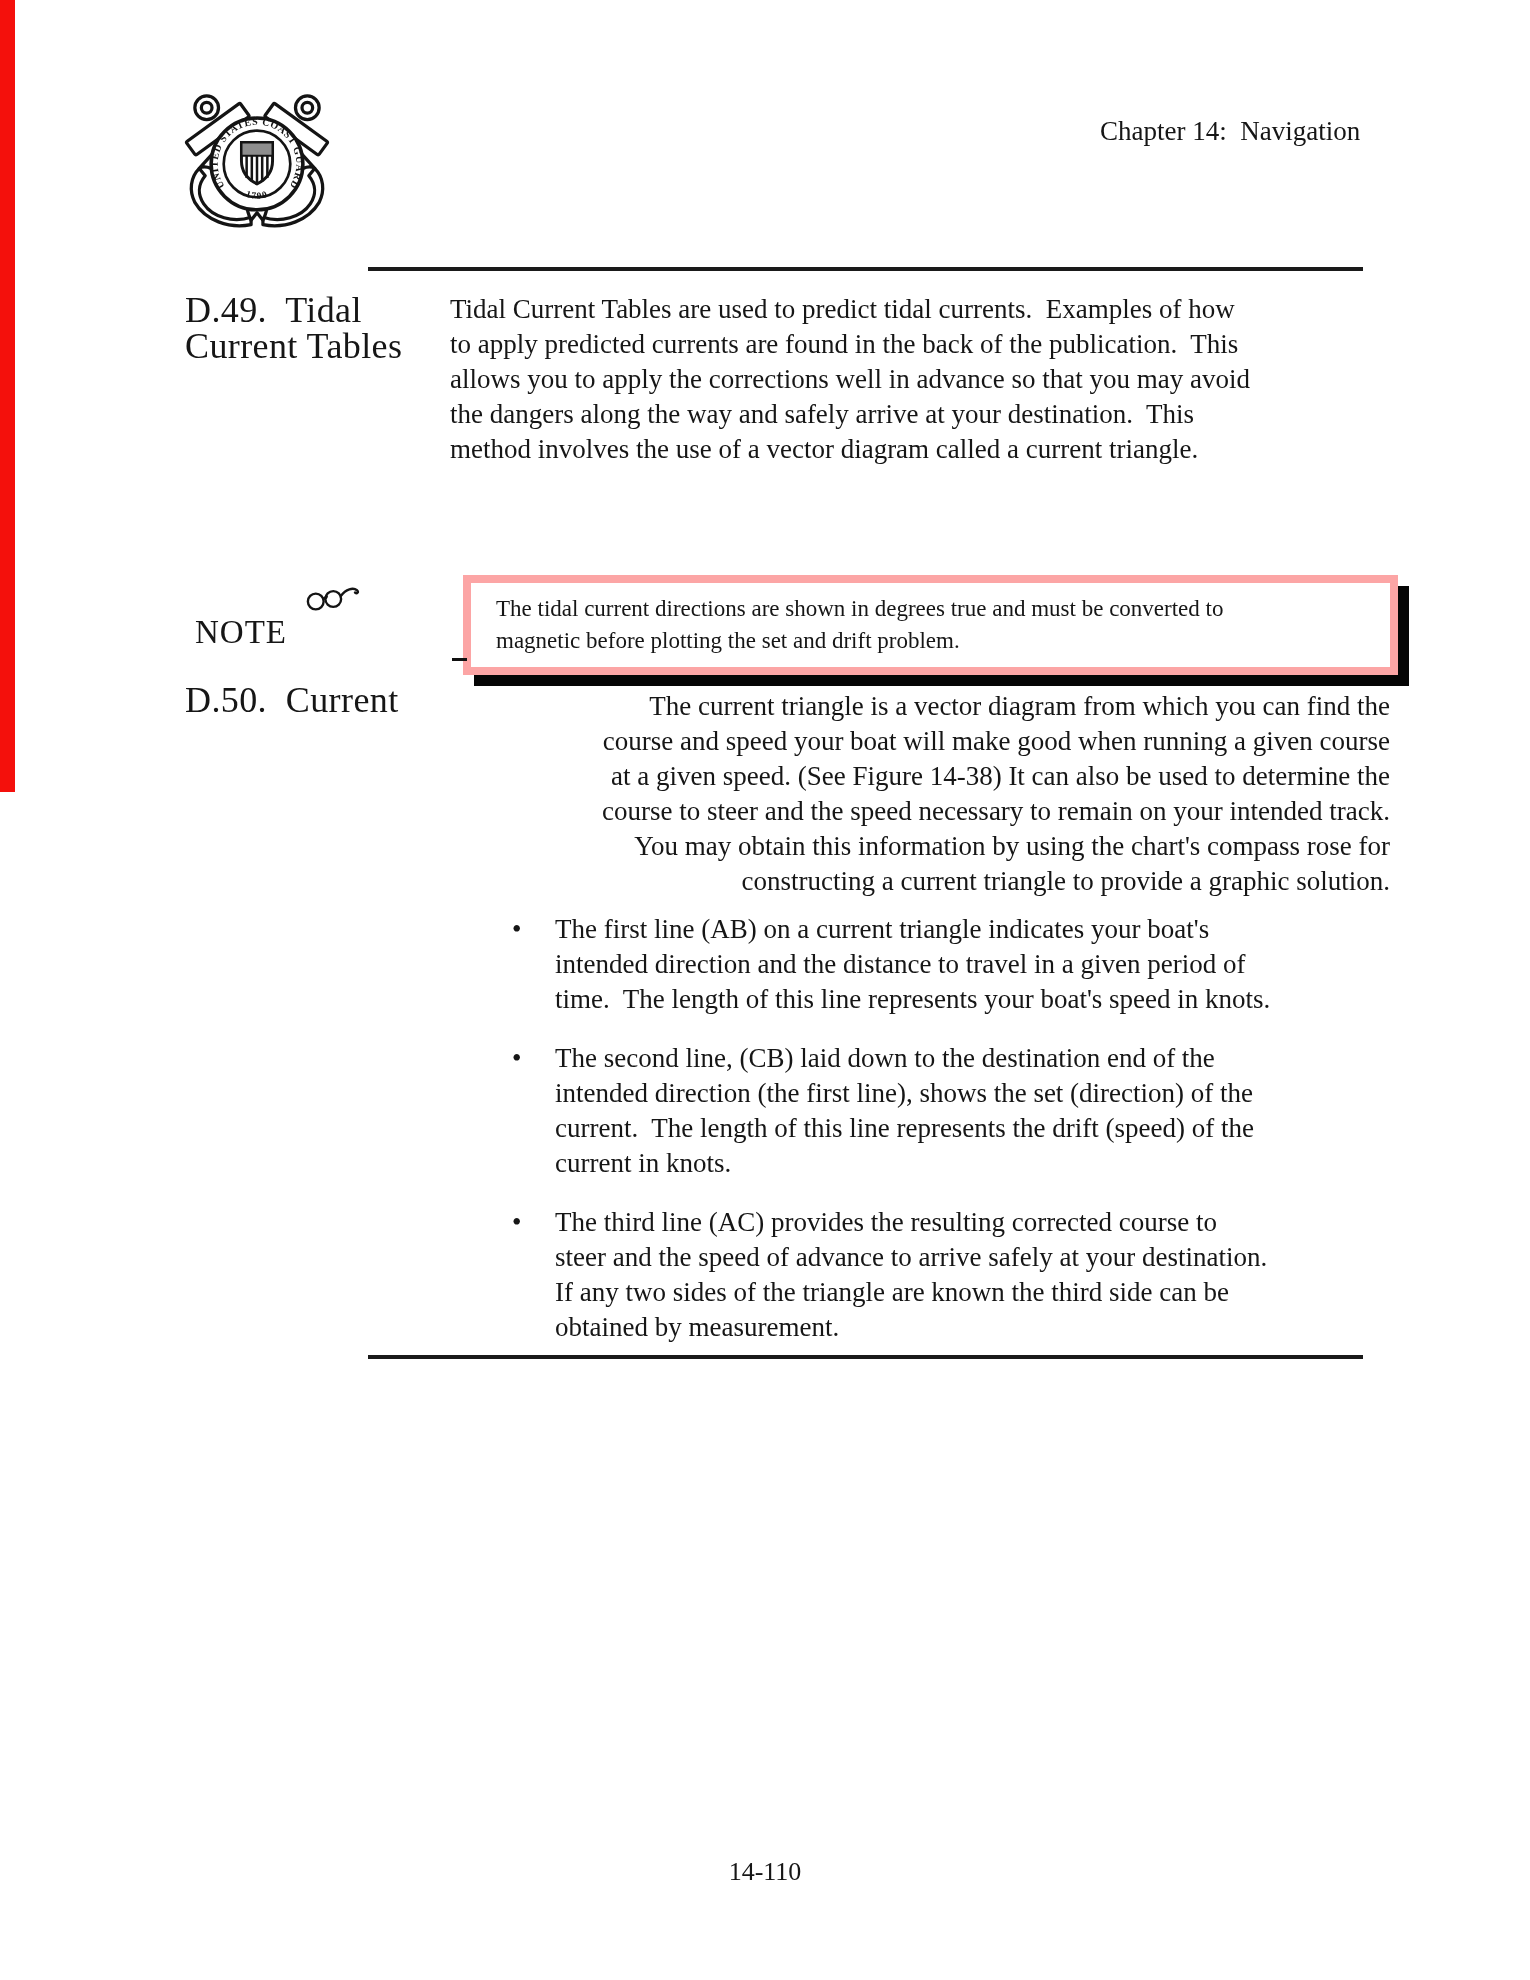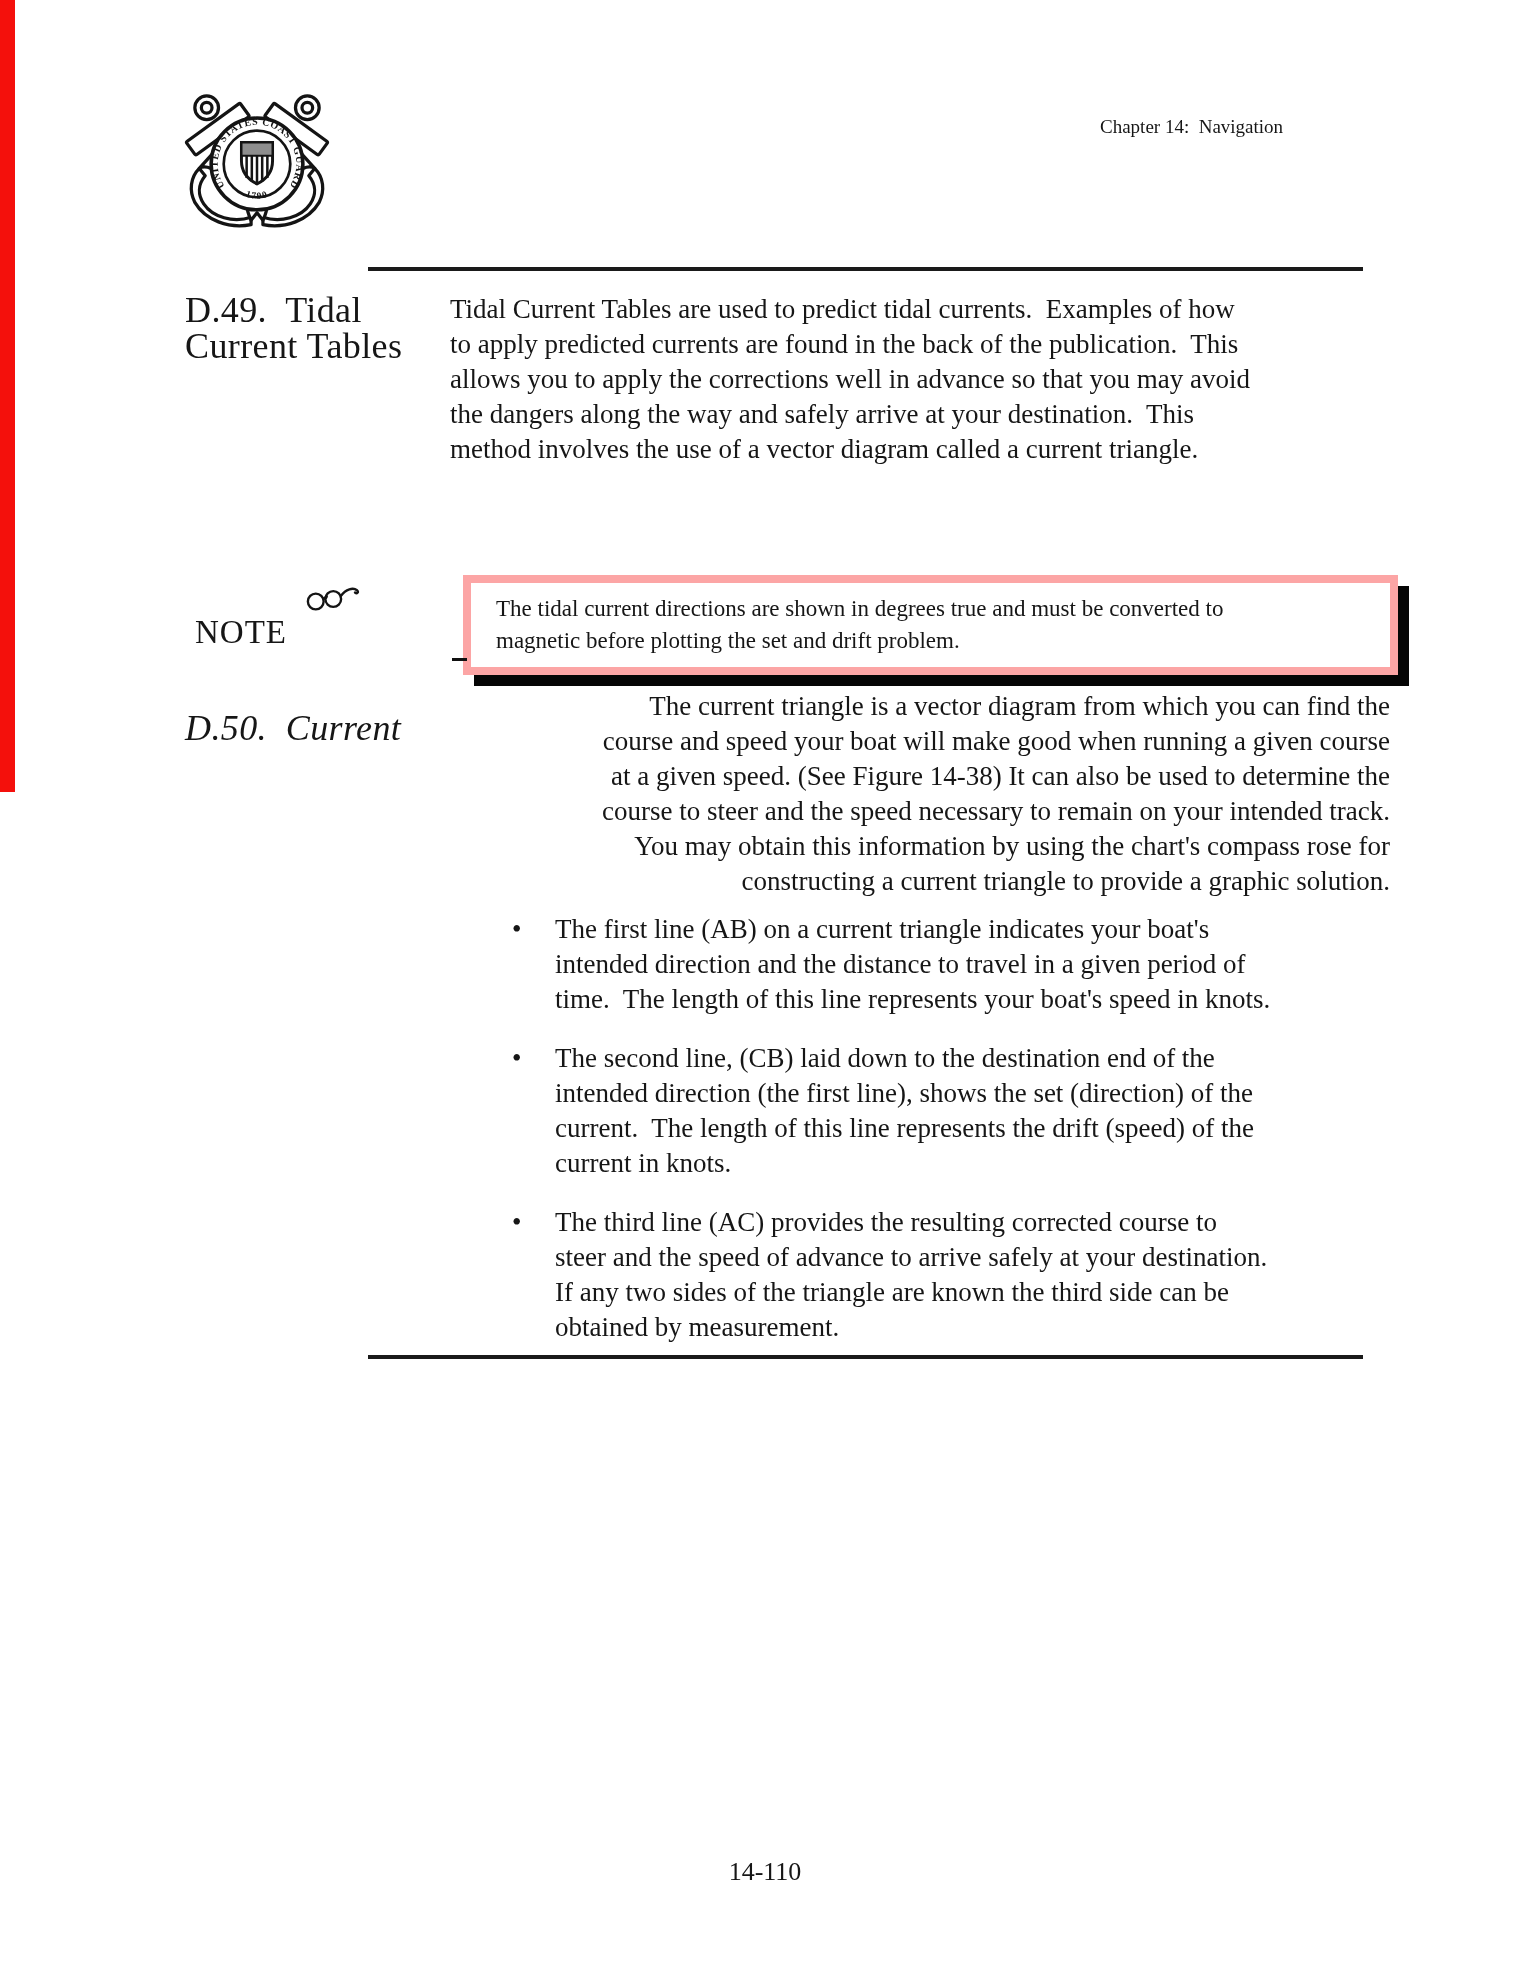--- a/index.html
+++ b/index.html
@@ -4,31 +4,31 @@
 <style>
   html,body { margin:0; padding:0; background:#ffffff; }
   .page {
     position:relative; width:1530px; height:1980px; background:#ffffff;
     font-family:"Liberation Serif","DejaVu Serif",serif; color:#161616;
     overflow:hidden;
   }
   .red-bar { position:absolute; left:0; top:0; width:15px; height:792px; }
   .logo { position:absolute; left:183px; top:86px; width:148px; height:150px; }
   .chapter-header {
-    position:absolute; left:1100px; top:116px; font-size:19px; white-space:pre-wrap;
+    position:absolute; left:1100px; top:116px; font-size:27px; white-space:pre-wrap;
   }
   .rule { position:absolute; left:368px; width:995px; height:4px; background:#1a1a1a; }
   .rule-top { top:267px; }
   .rule-bottom { top:1355px; }
   .side-heading {
     position:absolute; left:185px; width:270px; font-size:36px; line-height:36px;
     letter-spacing:0.4px; white-space:pre-wrap;
   }
   .d49-heading { top:292px; }
-  .d50-heading { top:710px;font-style:italic; }
+  .d50-heading { top:682px; }
   .body-text {
     position:absolute; left:450px; width:940px; font-size:27px; line-height:35px;
     white-space:pre-wrap;
   }
   .d49-body { top:292px; }
   .d50-body { top:689px;text-align:right; }
   .note-label { position:absolute; left:195px; top:570px; font-size:33px; letter-spacing:1px;margin-top:44px; }
   .glasses { position:absolute; left:300px; top:584px; width:64px; height:30px; }
   .note-box {
     position:absolute; left:463px; top:575px; width:919px; height:84px;

